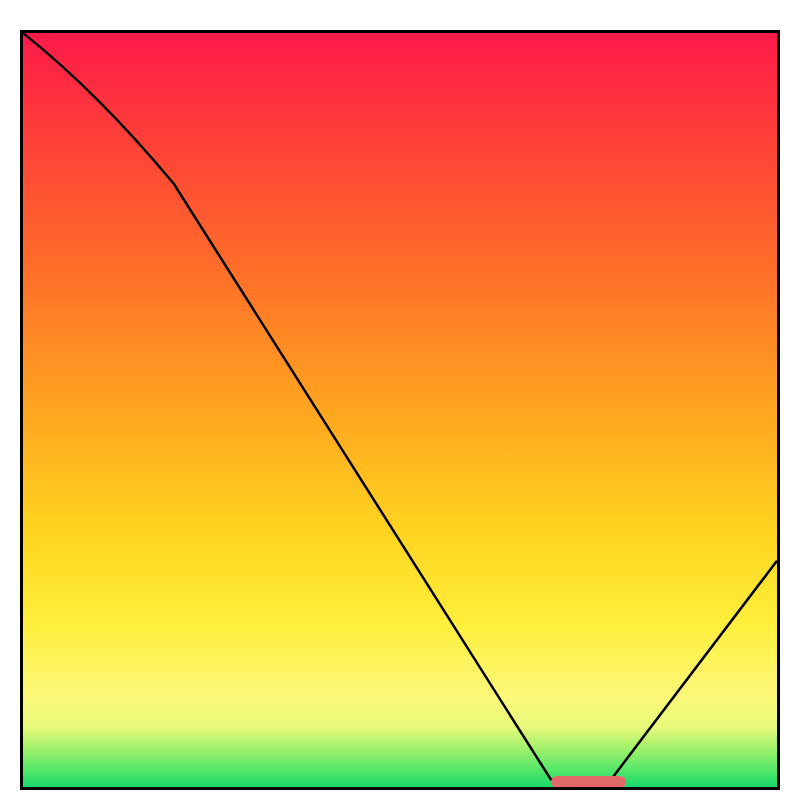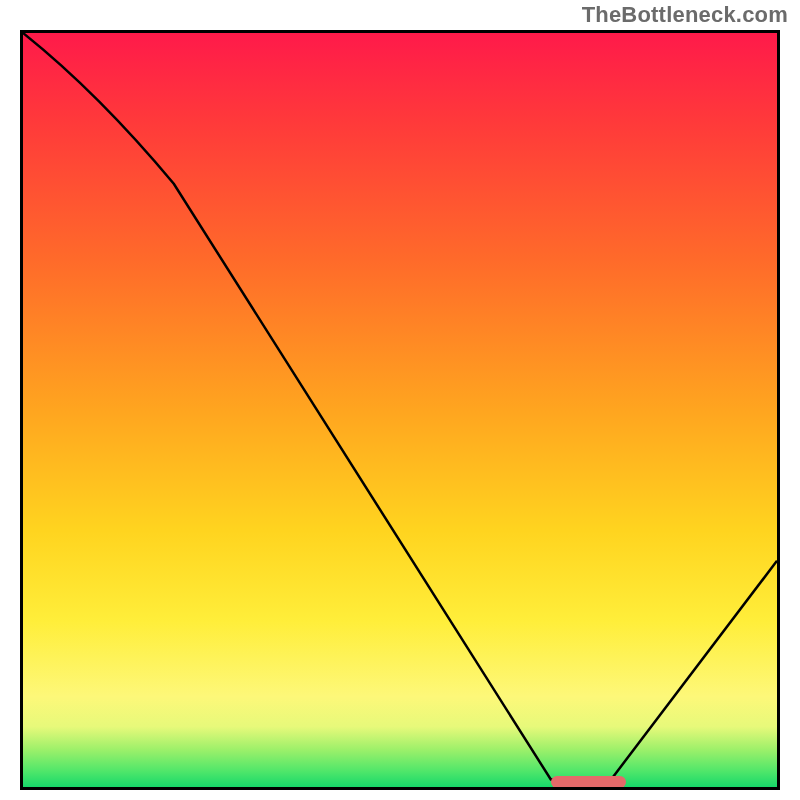--- a/index.html
+++ b/index.html
@@ -64,21 +64,20 @@
   .marker {
     position: absolute;
     background: #e46a6a;
     border-radius: 6px;
   }
 </style>
 </head>
 <body>
 
 <div class="container">
-  <div class="watermark">TheBottleneck.com</div>
 
   <div class="plot">
     <div class="gradient"></div>
 
     <svg class="curve" viewBox="0 0 754 754" preserveAspectRatio="none">
       <path d="M 0 0 Q 75.4 60.319999999999936 150.8 150.79999999999995 L 527.8 746.46 L 588.12 746.46 L 754 527.8" fill="none" stroke="#000" stroke-width="2.5"></path>
     </svg>
 
     <div class="marker" style="left: 527.8px; width: 75.4px; top: 743.476px; height: 12px;"></div>
   </div>

